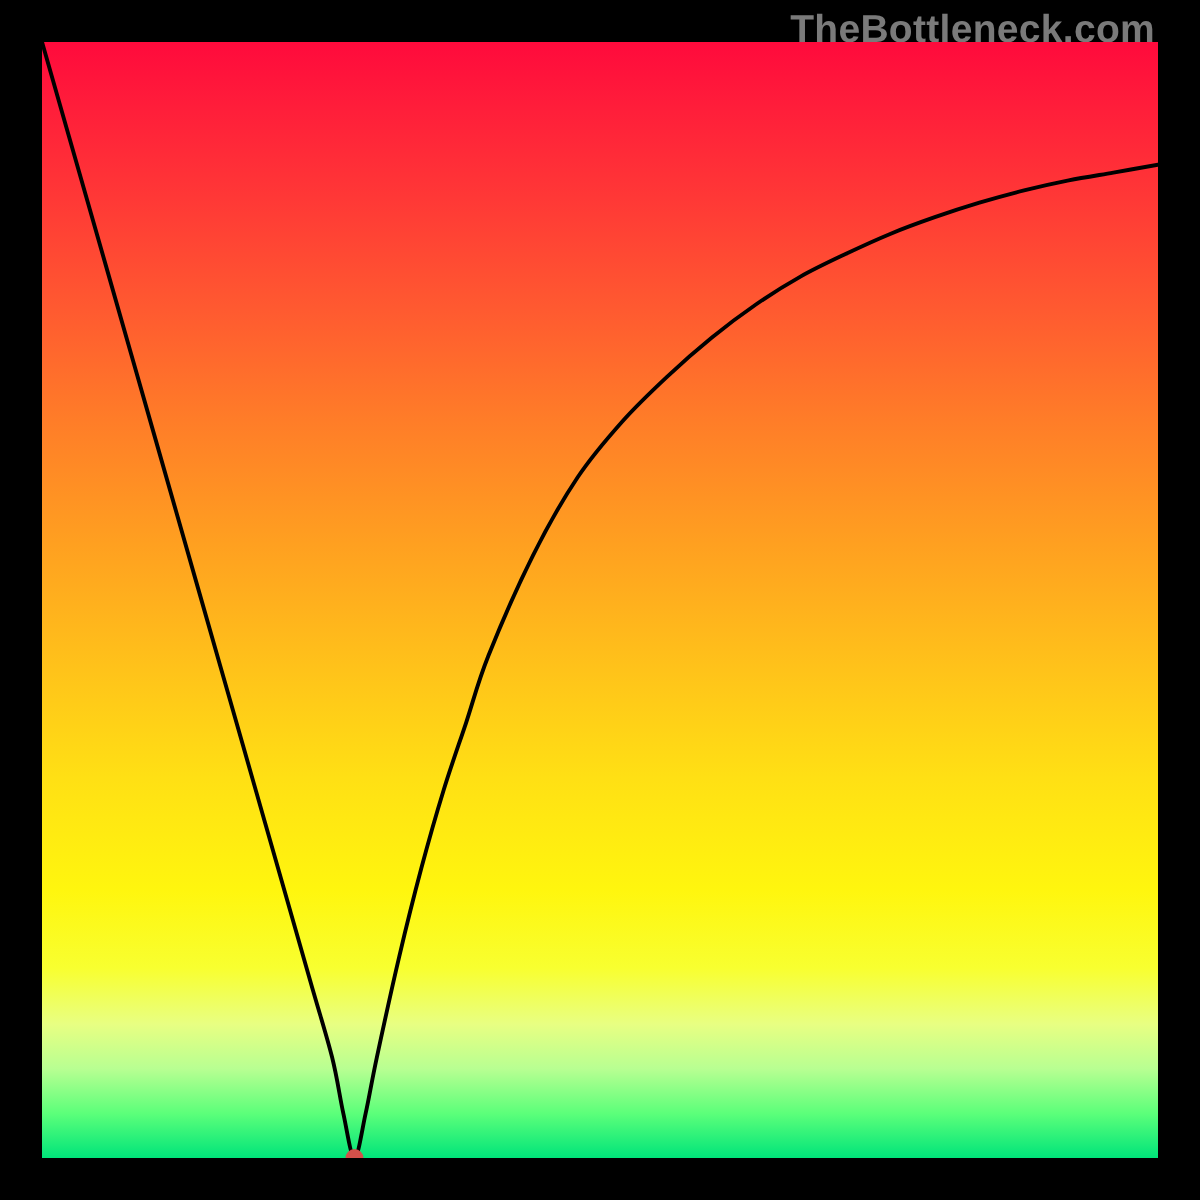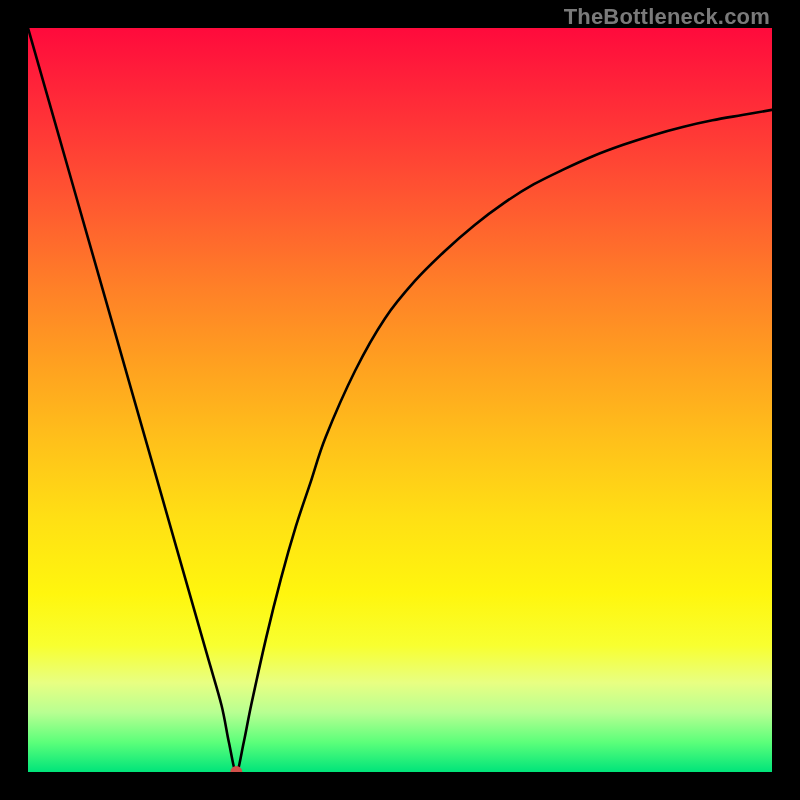--- a/index.html
+++ b/index.html
@@ -39,21 +39,21 @@
       #b8ff92 92%,
       #5cff7a 96%,
       #00e47a 100%
     );
   }
   .wm {
     position: absolute;
     top: 4px;
     right: 30px;
     color: #7a7a7a;
-    font-size: 22px;
+    font-size: 26px;
     font-weight: 600;
     letter-spacing: 0.2px;
     user-select: none;
   }
   svg.curve {
     position: absolute;
     top: 0;
     left: 0;
     width: 744px;
     height: 744px;

